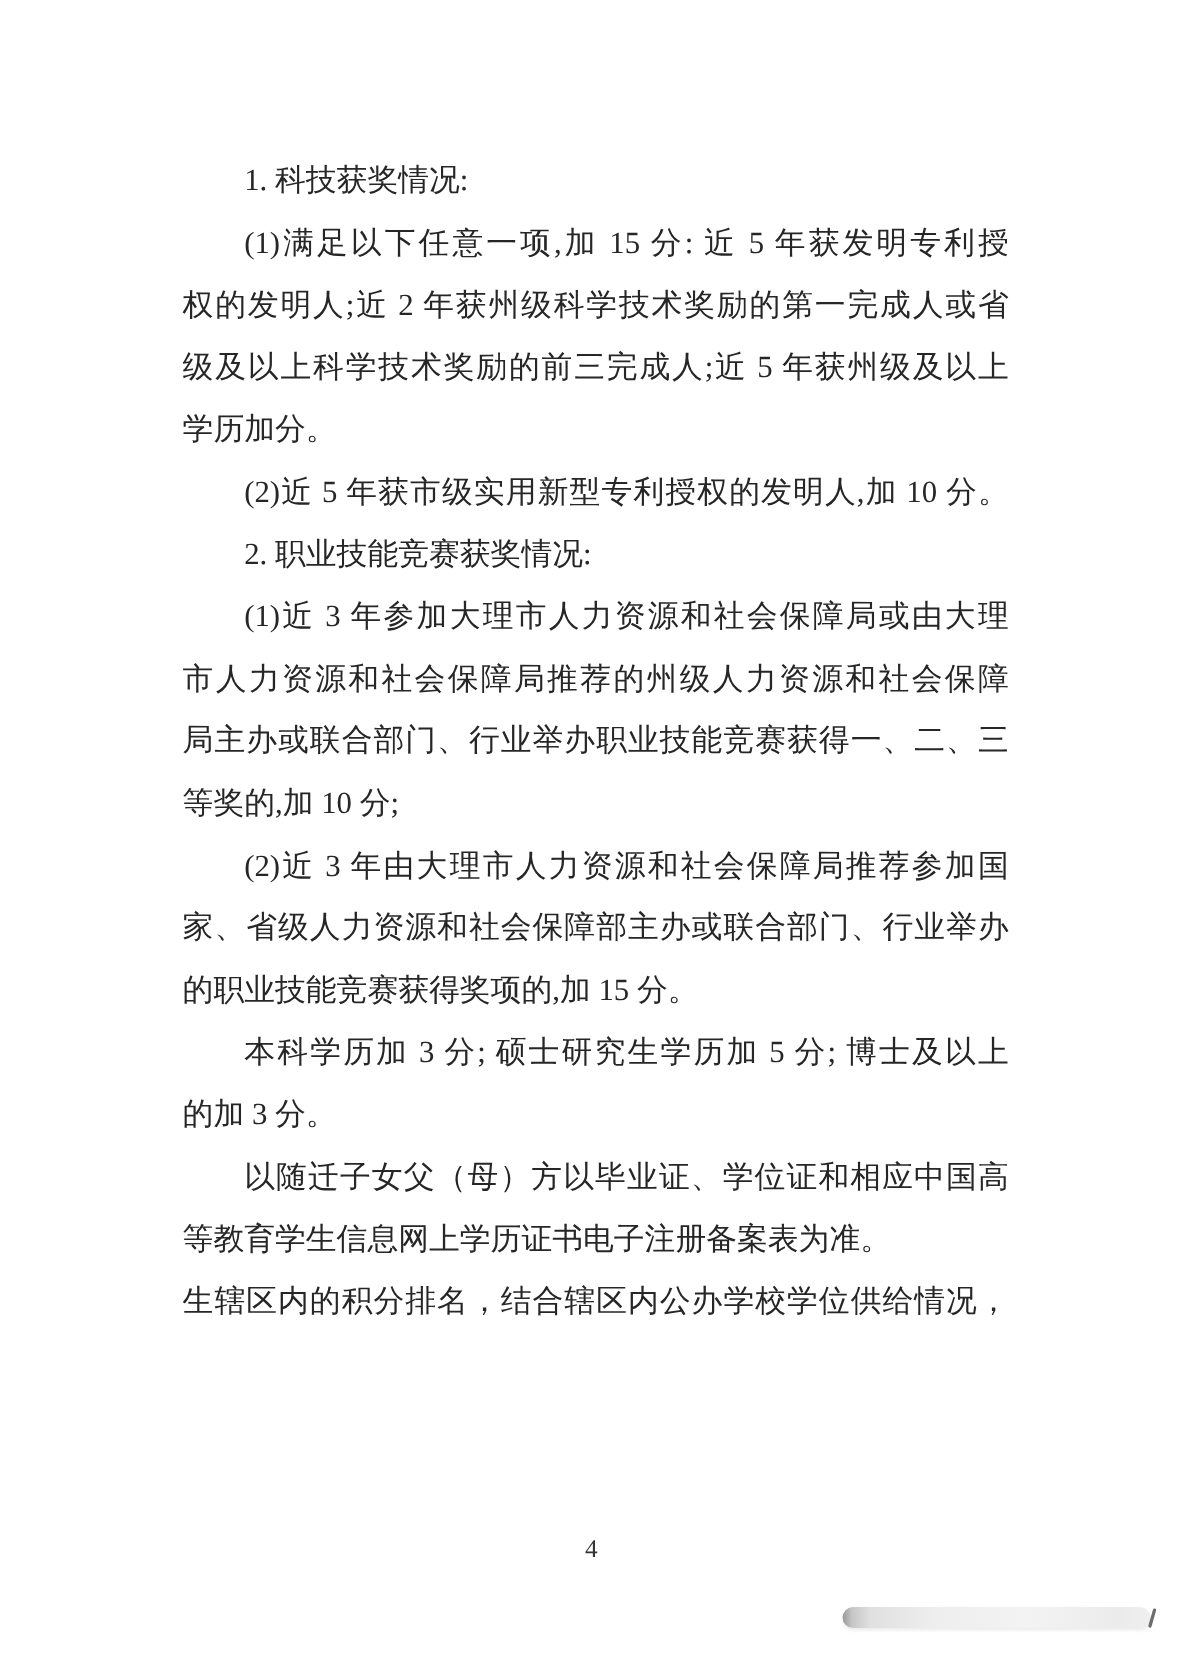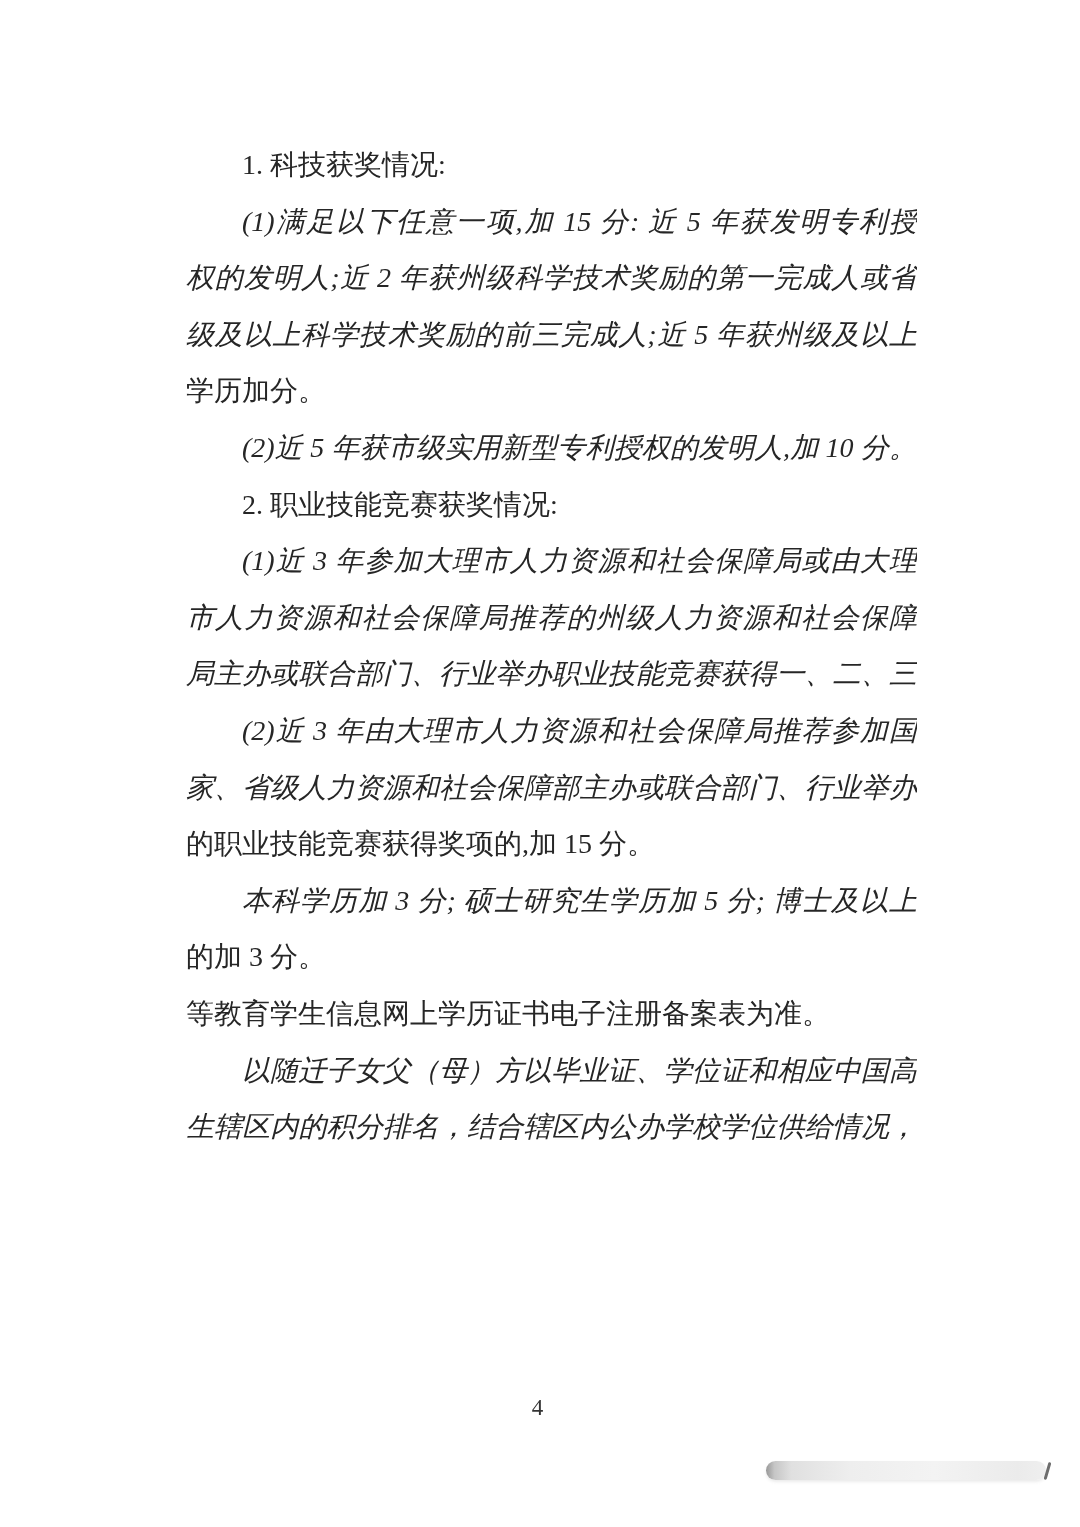--- a/index.html
+++ b/index.html
@@ -23,25 +23,23 @@
     color: #262626;
     font-size: 28px;
   }
   .line {
     height: 56.6px;
     line-height: 56.6px;
     text-align: justify;
     text-align-last: left;
     overflow: hidden;
     white-space: normal;
-    margin-left: 20px;
   }
   .line.just {
     text-align-last: justify;
-    font-style: italic;
   }
   .line.indent {
     padding-left: 56px;
   }
   .seg-bold {
     font-weight: bold;
   }
   .page-number {
     position: absolute;
     left: 0;
@@ -84,27 +82,28 @@
       <div class="line indent"><span>1. 科技获奖情况:</span></div>
       <div class="line indent just"><span>(1)满足以下任意一项,加 15 分: 近 5 年获发明专利授</span></div>
       <div class="line just"><span>权的发明人;近 2 年获州级科学技术奖励的第一完成人或省</span></div>
       <div class="line just"><span>级及以上科学技术奖励的前三完成人;近 5 年获州级及以上</span></div>
       <div class="line"><span>学历加分。</span></div>
       <div class="line indent just"><span>(2)近 5 年获市级实用新型专利授权的发明人,加 10 分。</span></div>
       <div class="line indent"><span>2. 职业技能竞赛获奖情况:</span></div>
       <div class="line indent just"><span>(1)近 3 年参加大理市人力资源和社会保障局或由大理</span></div>
       <div class="line just"><span>市人力资源和社会保障局推荐的州级人力资源和社会保障</span></div>
       <div class="line just"><span>局主办或联合部门、行业举办职业技能竞赛获得一、二、三</span></div>
+      <div class="line"><span>等奖的,加 10 分;</span></div>
       <div class="line indent just"><span>(2)近 3 年由大理市人力资源和社会保障局推荐参加国</span></div>
       <div class="line just"><span>家、省级人力资源和社会保障部主办或联合部门、行业举办</span></div>
       <div class="line"><span>的职业技能竞赛获得奖项的,加 15 分。</span></div>
       <div class="line indent just"><span>本科学历加 3 分; 硕士研究生学历加 5 分; 博士及以上</span></div>
       <div class="line"><span>的加 3 分。</span></div>
+      <div class="line indent just"><span>以随迁子女父（母）方以毕业证、学位证和相应中国高</span></div>
       <div class="line"><span>等教育学生信息网上学历证书电子注册备案表为准。</span></div>
-      <div class="line indent just"><span>以随迁子女父（母）方以毕业证、学位证和相应中国高</span></div>
       <div class="line just"><span>生辖区内的积分排名，结合辖区内公办学校学位供给情况，</span></div>
     </div>
 
   <div class="page-number">4</div>
 
   <div class="scan-artifact">
     <div class="hook"></div>
   </div>
 
 </div>

